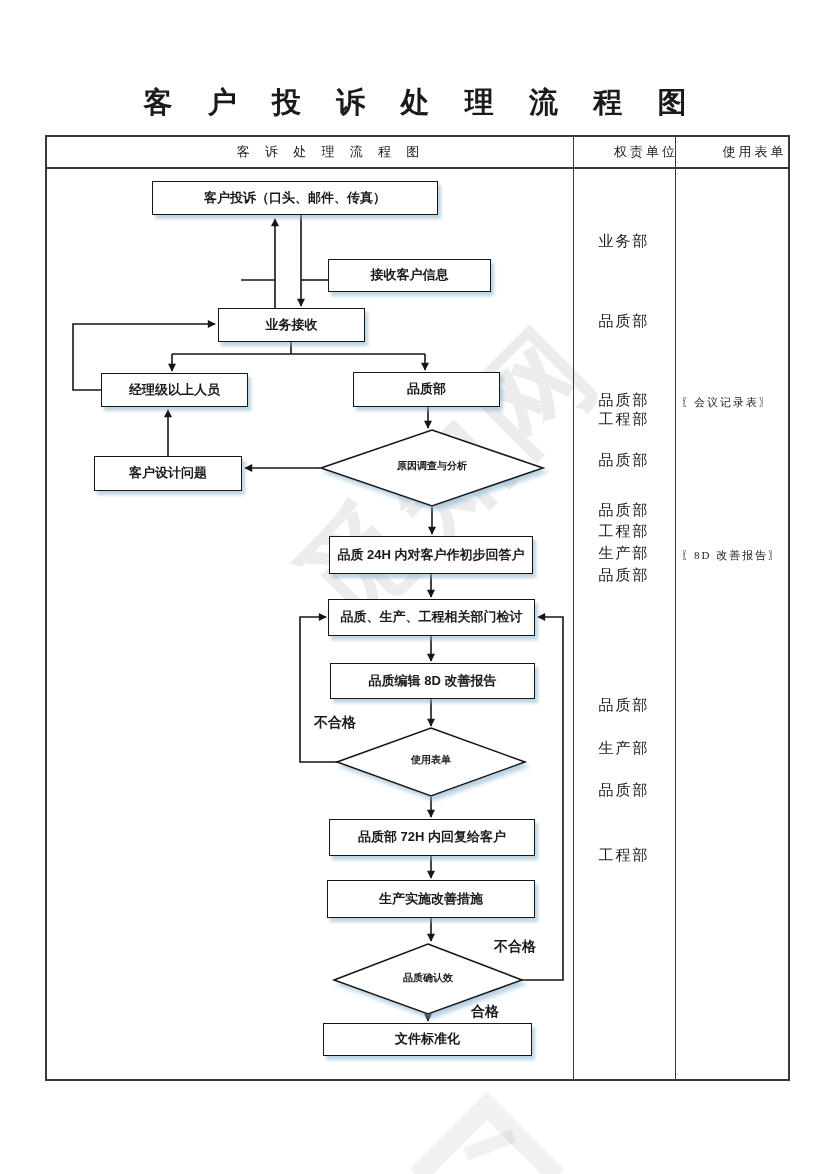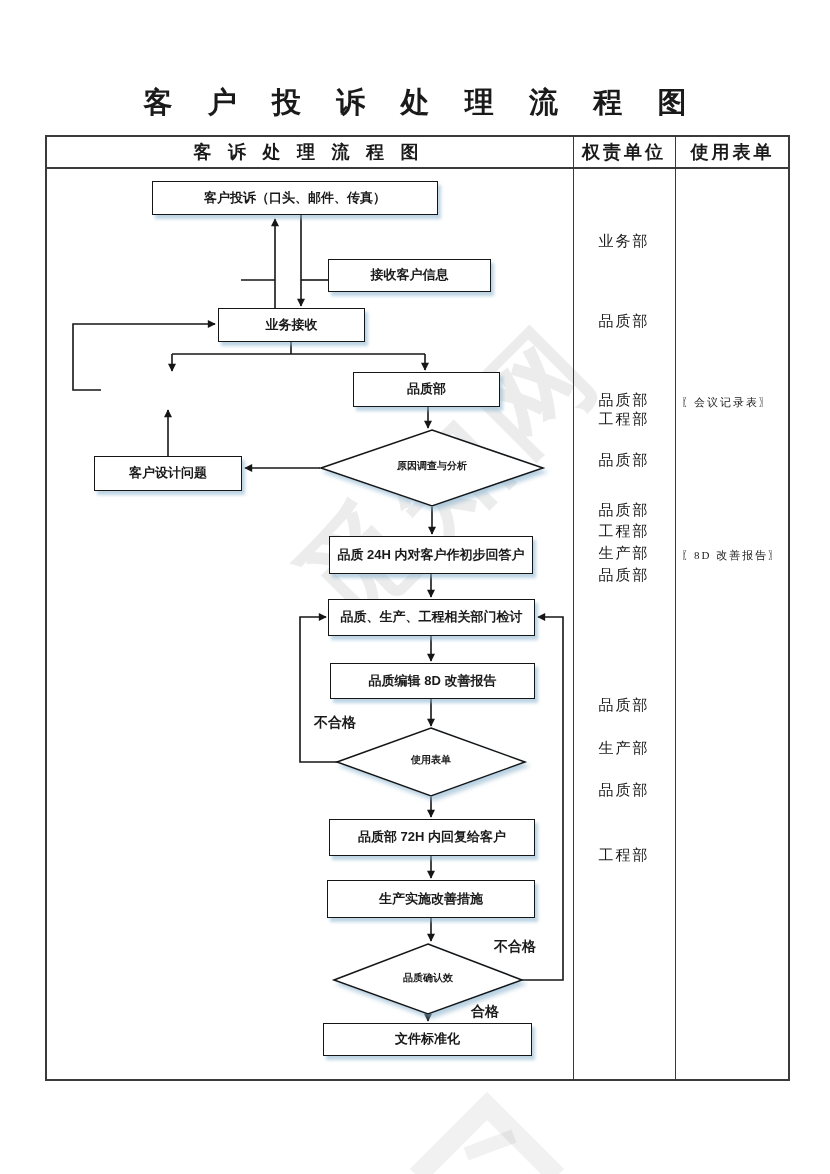--- a/index.html
+++ b/index.html
@@ -16,21 +16,21 @@
   .title{position:absolute;left:0;top:83px;width:830px;text-align:center;
          font-family:"Liberation Serif",serif;font-weight:bold;font-size:29px;
          letter-spacing:14px;text-indent:14px;}
 
   
   .tframe{position:absolute;left:45px;top:135px;width:745px;height:946px;
           border:2px solid #3a3a3a;box-sizing:border-box;}
   .vline{position:absolute;top:135px;height:946px;width:0;border-left:1.6px solid #3a3a3a;}
   .hline-header{position:absolute;left:45px;top:167px;width:745px;height:0;border-top:2px solid #3a3a3a;}
   .thead{position:absolute;top:141px;height:22px;display:flex;align-items:center;justify-content:center;
-         font-family:"Liberation Serif",serif;font-weight:bold;font-size:18px;letter-spacing:3px;}
+         font-family:"Liberation Serif",serif;font-weight:normal;font-size:13px;letter-spacing:3px;padding-left:22px;}
 
   
   .node{position:absolute;background:#fff;border:1.6px solid #161616;box-sizing:border-box;
         display:flex;align-items:center;justify-content:center;text-align:right;
         font-size:13px;font-weight:bold;box-shadow:3px 4px 3px rgba(136,178,206,0.55);
         line-height:1.15;}
   .dlabel{position:absolute;width:200px;text-align:center;font-size:10px;font-weight:bold;}
   .sidelabel{position:absolute;width:70px;text-align:center;font-size:14px;font-weight:bold;}
 
   svg.layer{position:absolute;left:0;top:0;}
@@ -100,20 +100,21 @@
     <g fill="#ffffff" stroke="#161616" stroke-width="1.6" filter="url(#ds)">
       <polygon points="432,430 543,468 432,506 321,468"></polygon>
       <polygon points="431,728 525,762 431,796 337,762"></polygon>
       <polygon points="428,944 522,980 428,1014 334,980"></polygon>
     </g>
   </svg>
 
   <div class="node" style="left:152px;top:181px;width:286px;height:34px;">客户投诉（口头、邮件、传真）</div>
   <div class="node" style="left:218px;top:308px;width:147px;height:34px;">业务接收</div>
   <div class="node" style="left:328px;top:259px;width:163px;height:33px;">接收客户信息</div>
+  <div class="node" style="left:101px;top:373px;width:147px;height:34px;">经理级以上人员</div>
   <div class="node" style="left:353px;top:372px;width:147px;height:35px;">品质部</div>
   <div class="node" style="left:94px;top:456px;width:148px;height:35px;">客户设计问题</div>
   <div class="node" style="left:329px;top:536px;width:204px;height:38px;">品质 24H 内对客户作初步回答户</div>
   <div class="node" style="left:328px;top:599px;width:207px;height:37px;">品质、生产、工程相关部门检讨</div>
   <div class="node" style="left:330px;top:663px;width:205px;height:36px;">品质编辑 8D 改善报告</div>
   <div class="node" style="left:329px;top:819px;width:206px;height:37px;">品质部 72H 内回复给客户</div>
   <div class="node" style="left:327px;top:880px;width:208px;height:38px;">生产实施改善措施</div>
   <div class="node" style="left:323px;top:1023px;width:209px;height:33px;">文件标准化</div>
 
   <div class="dlabel" style="left:332px;top:459px;">原因调查与分析</div>

